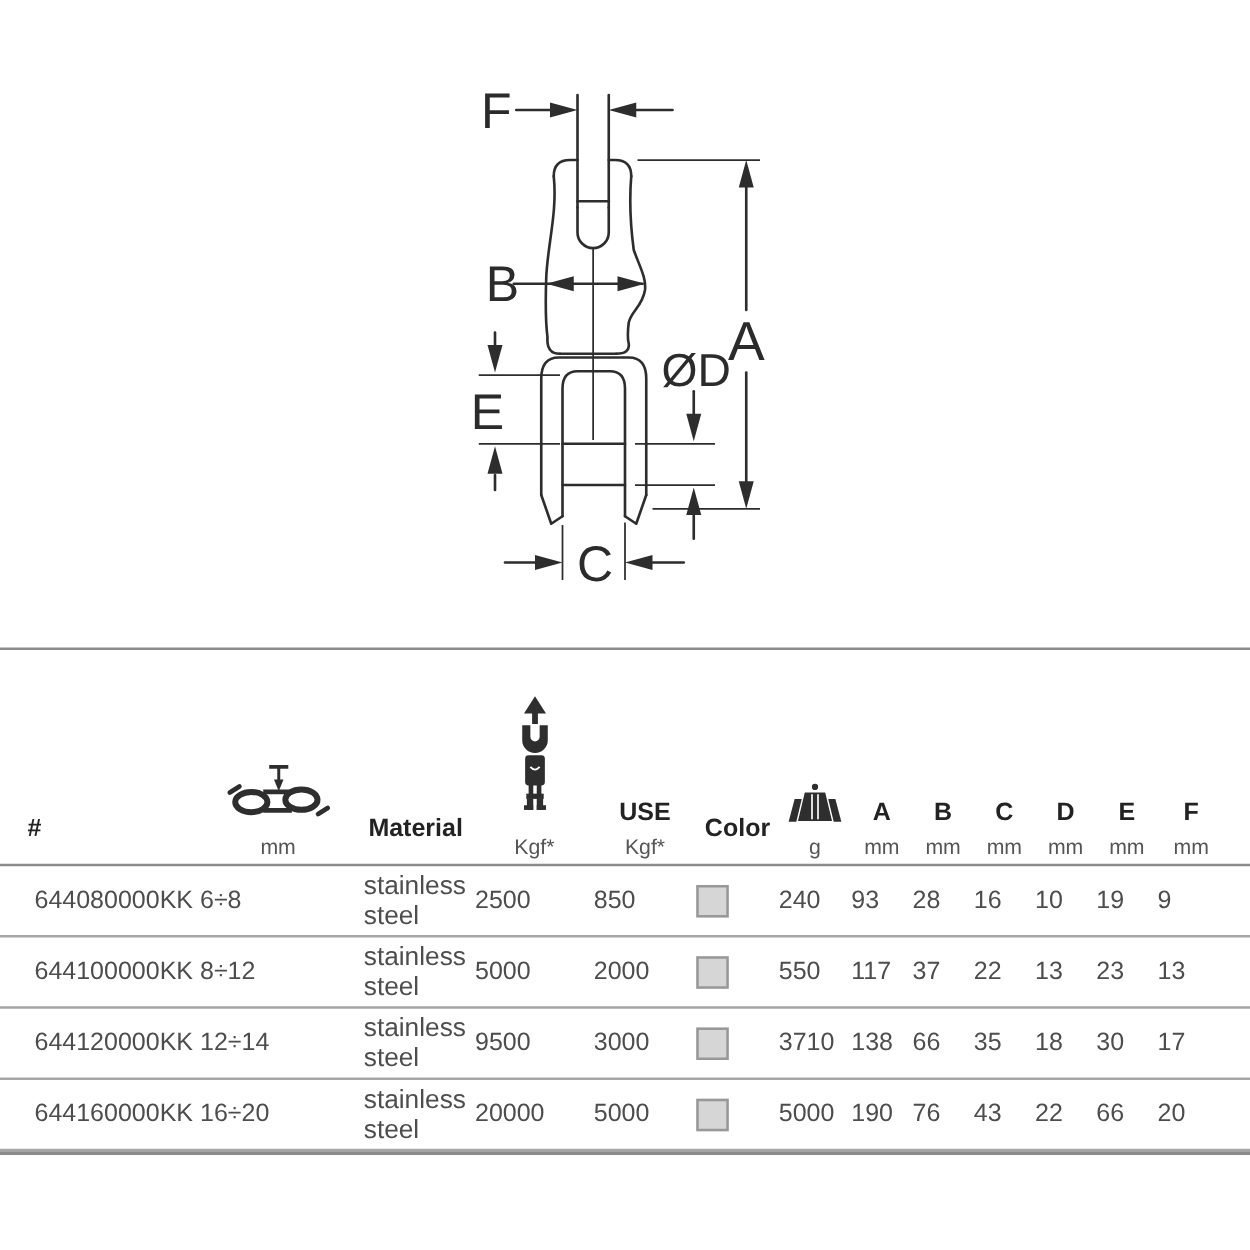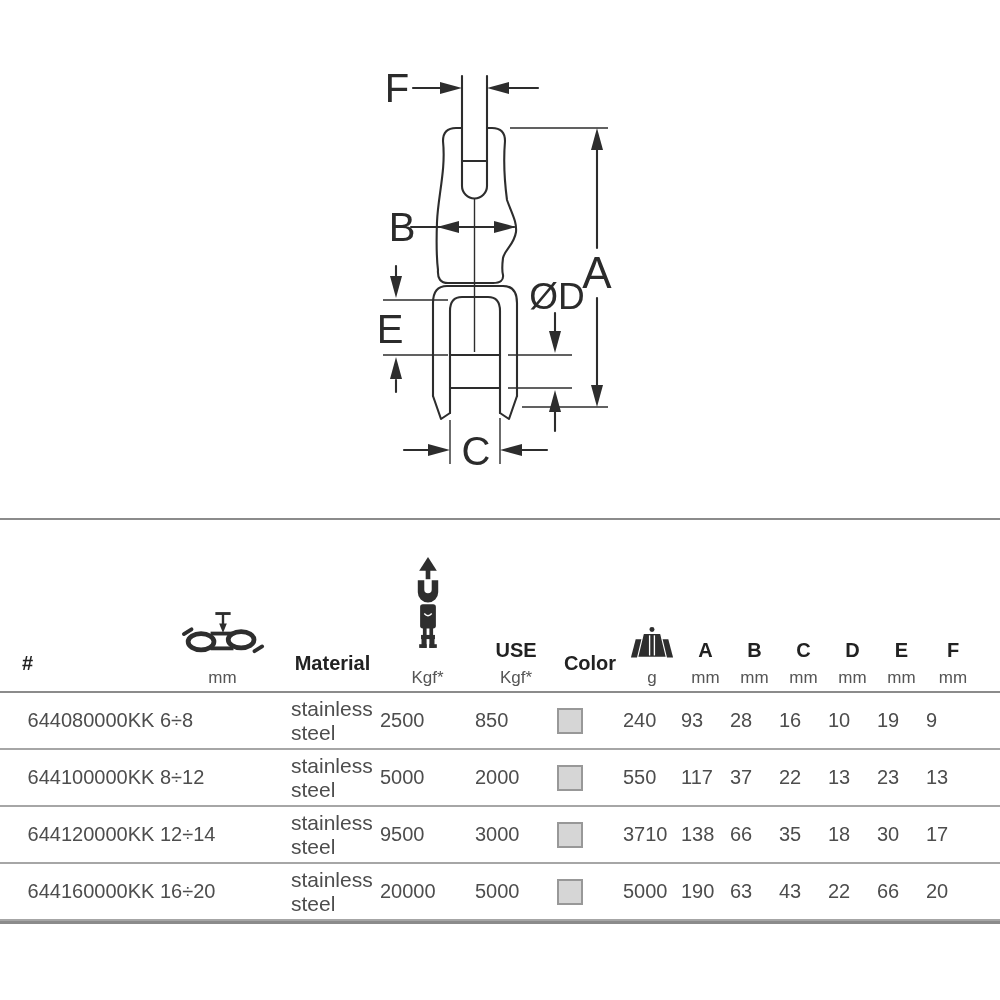--- a/index.html
+++ b/index.html
@@ -244,21 +244,21 @@
 
     <div class="grid tr">
       <div class="td td-code">644160000KK</div>
       <div class="td">16÷20</div>
       <div class="td td-material">stainless steel</div>
       <div class="td">20000</div>
       <div class="td">5000</div>
       <div class="td"><span class="swatch"></span></div>
       <div class="td">5000</div>
       <div class="td">190</div>
-      <div class="td">63</div>
+      <div class="td">76</div>
       <div class="td">43</div>
       <div class="td">22</div>
       <div class="td">66</div>
       <div class="td">20</div>
     </div>
 
     <div class="rule-bottom"></div>
   </div>
 
 </div>

